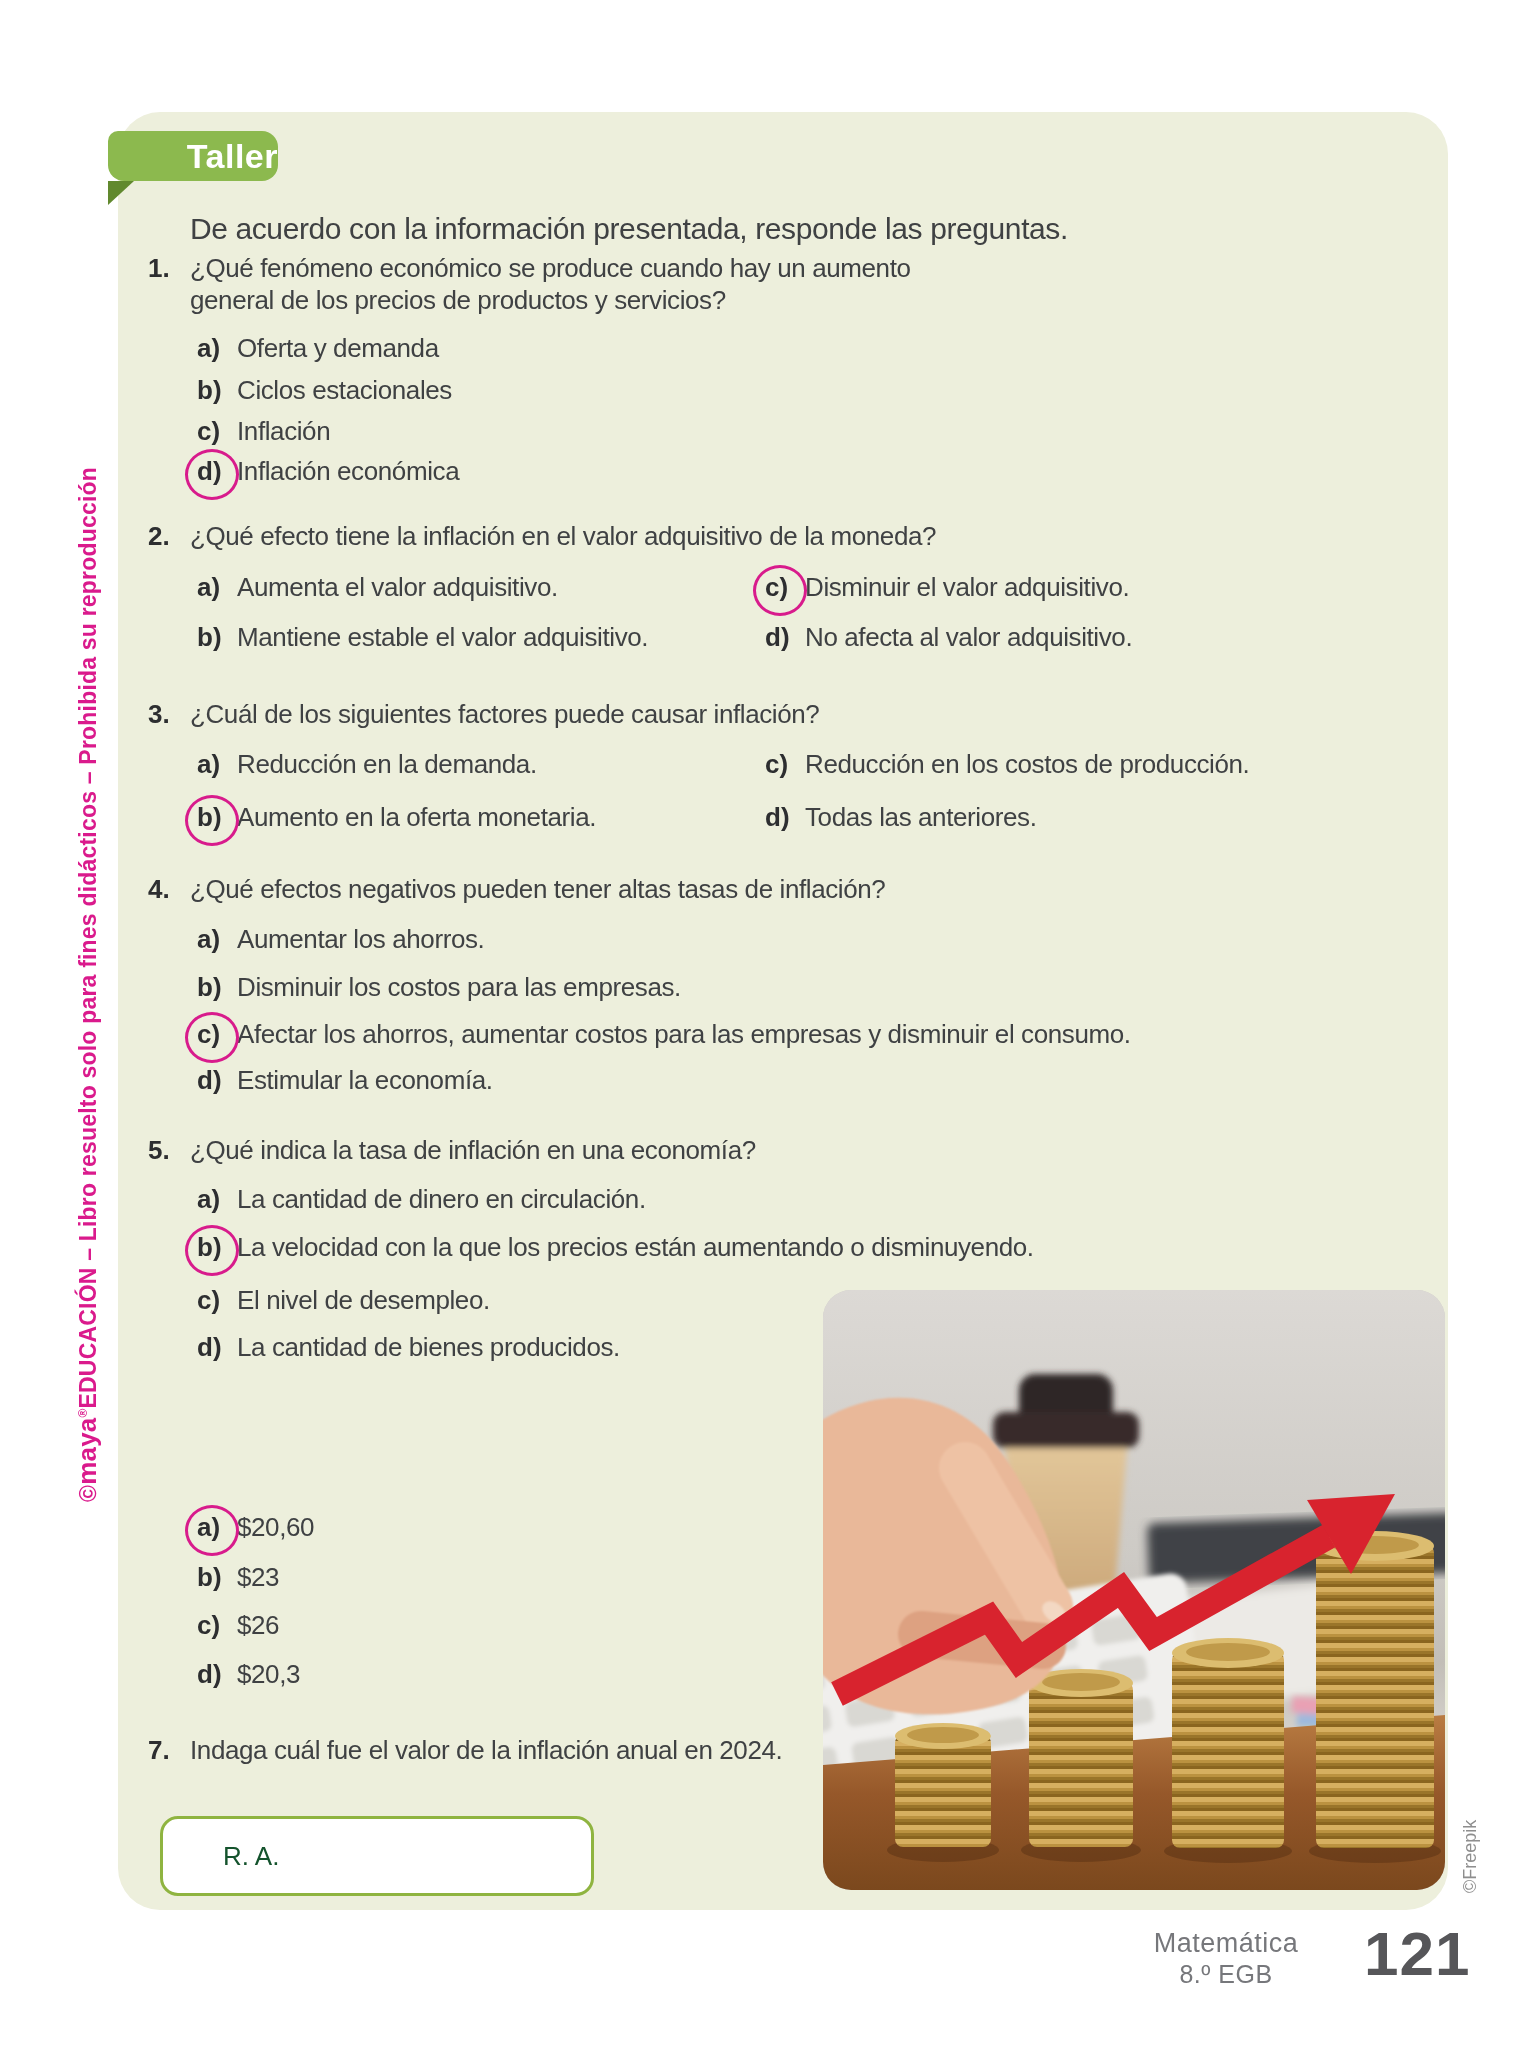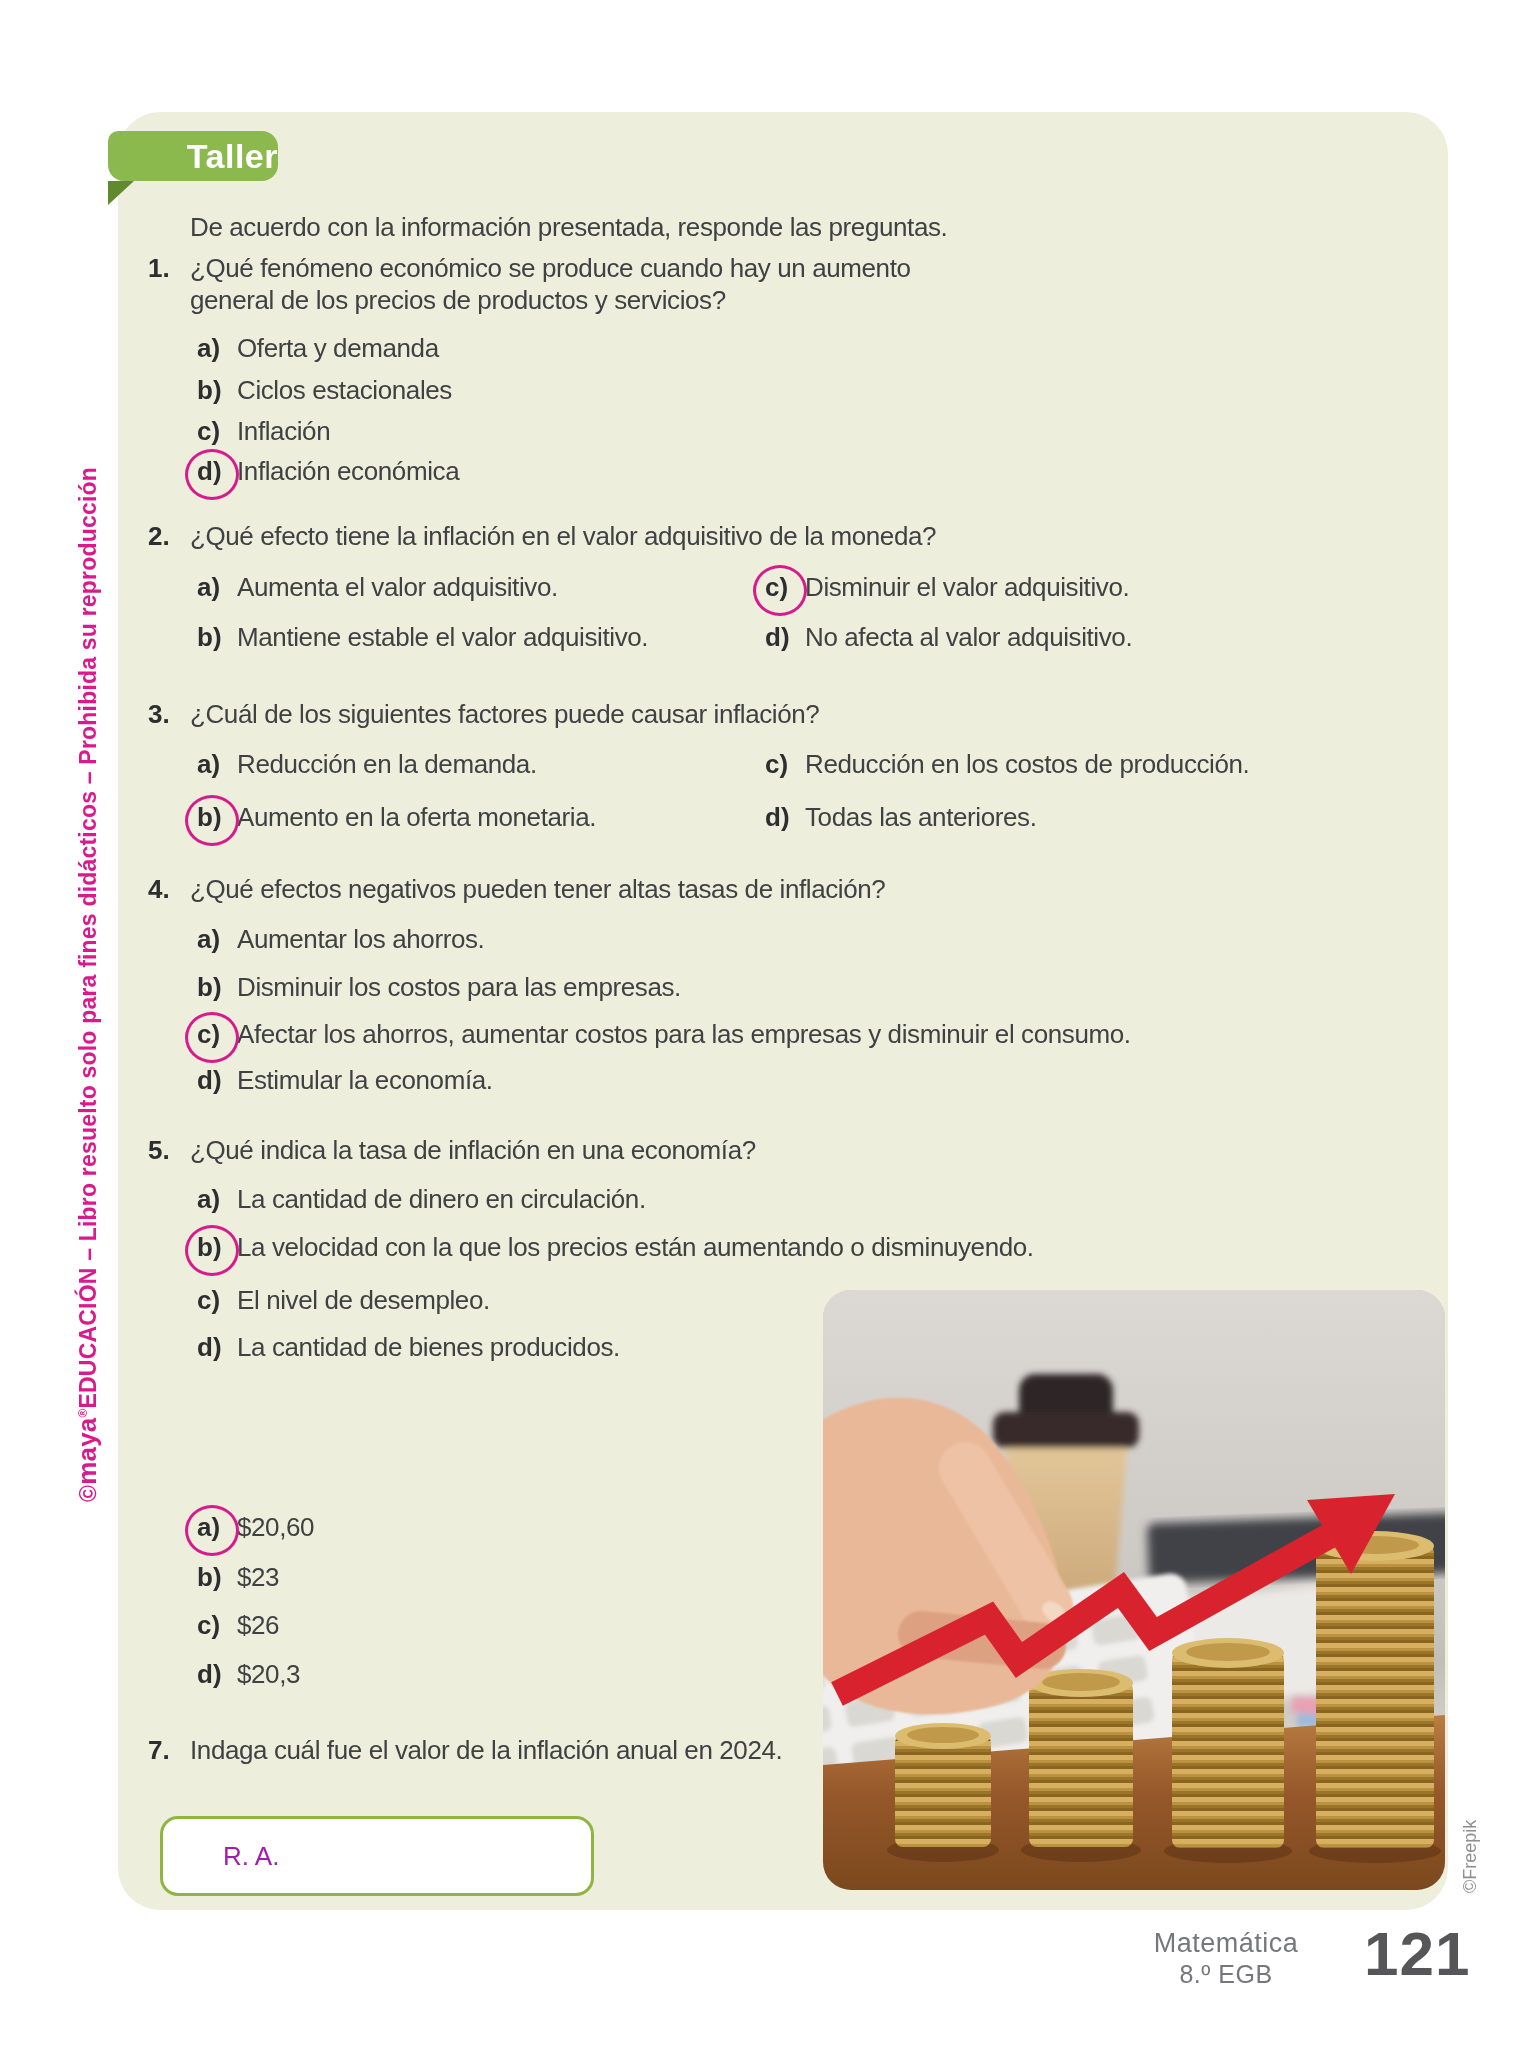--- a/index.html
+++ b/index.html
@@ -17,38 +17,38 @@
     position:absolute;left:108px;top:131px;width:170px;height:50px;
     background:#8cb94e;border-radius:10px 16px 16px 16px;
     color:#ffffff;font-size:34px;font-weight:bold;line-height:50px;text-align:right;
     letter-spacing:0.5px;z-index:5;
   }
   .badge::after{
     content:"";position:absolute;left:0;top:100%;width:0;height:0;
     border-top:24px solid #61892e;border-right:26px solid transparent;
   }
   
-  .intro{position:absolute;left:72px;top:100px;font-size:26px;letter-spacing:-0.4px;color:#3f4143;}
+  .intro{position:absolute;left:72px;top:100px;font-size:30px;letter-spacing:-0.4px;color:#3f4143;}
   .q,.opt{position:absolute;font-size:26px;line-height:32px;letter-spacing:-0.4px;color:#3f4143;white-space:normal;}
   .q{left:30px;}
   .opt{left:79px;white-space:nowrap;}
   .opt.col2{left:647px;}
   .qnum{display:inline-block;width:42px;font-weight:bold;color:#2d2e30;vertical-align:top;letter-spacing:0;}
   .qtext{display:inline-block;vertical-align:top;}
   .letter{display:inline-block;width:40px;font-weight:bold;color:#2d2e30;position:relative;letter-spacing:0;}
   .letter.circled::before{
     content:"";position:absolute;left:-12px;top:-6px;width:48px;height:45px;
     border:3px solid #d81b8c;border-radius:50%;
   }
   
   .answer-box{
     position:absolute;left:42px;top:1704px;width:428px;height:74px;
     background:#ffffff;border:3px solid #8fb440;border-radius:18px;
   }
-  .answer-box .ra{position:absolute;left:60px;top:22px;color:#a21caf;font-size:26px;}
+  .answer-box .ra{position:absolute;left:60px;top:22px;color:#14532d;font-size:26px;}
   
   .photo{
     position:absolute;left:705px;top:1178px;width:622px;height:600px;
     border-radius:28px;overflow:hidden;background:#cfccc7;
   }
   .photo svg{display:block;}
   
   .sidebar-credit{
     position:absolute;left:72px;top:1502px;transform:rotate(-90deg);
     transform-origin:left top;white-space:nowrap;color:#da1a8c;

